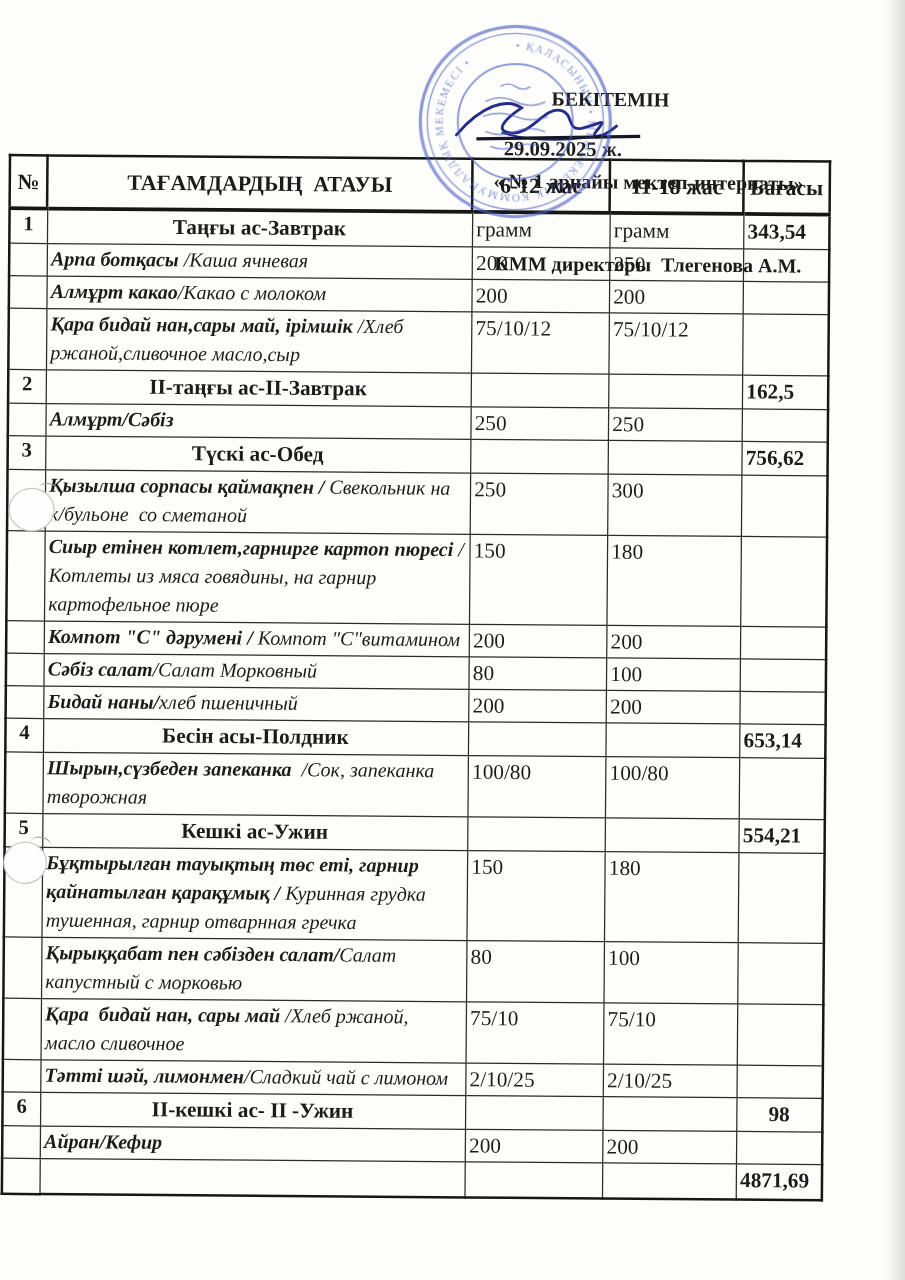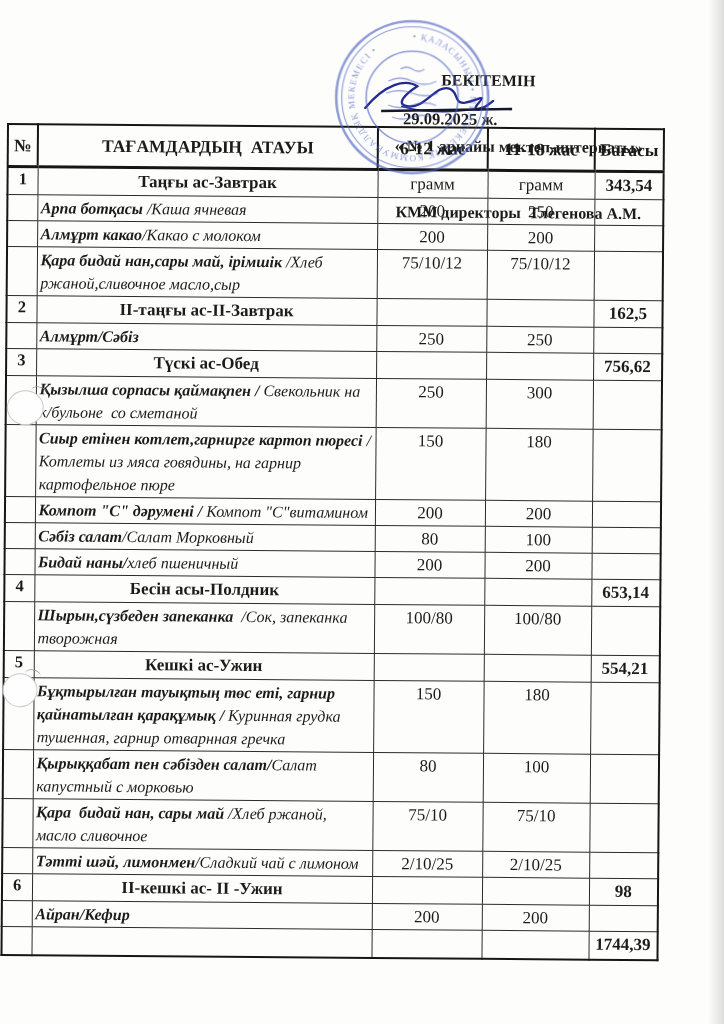--- a/index.html
+++ b/index.html
@@ -25,22 +25,22 @@
     table-layout:fixed;z-index:1;background:transparent;}
   #menu-table th,#menu-table td{border:1.5px solid #2b2b2b;vertical-align:top;padding:1px 3px;}
   #menu-table thead th{border:2px solid #161616;border-bottom-width:3.2px;height:36px;
     vertical-align:middle;font-size:17.5px;font-weight:bold;text-align:center;white-space:pre-wrap;padding:2px;}
   #menu-table{border:2.5px solid #161616;}
   .num-cell{text-align:center;font-weight:bold;font-size:16.5px;}
   .name-cell{line-height:23px;font-size:16px;white-space:pre-wrap;}
   .section-name{text-align:center;font-weight:bold;font-size:17px;line-height:24px;vertical-align:middle;}
   .kk{font-weight:bold;font-style:italic;}
   .ru{font-style:italic;}
-  .gram-cell{text-align:center;font-size:17px;line-height:23px;}
-  .price-cell{text-align:center;font-weight:bold;font-size:17px;padding-right:5px;line-height:23px;}
+  .gram-cell{font-size:17px;line-height:23px;}
+  .price-cell{text-align:left;font-weight:bold;font-size:17px;padding-right:5px;line-height:23px;}
   .price-left{text-align:center;padding-left:5px;}
   .row-section td{height:24px;}
   .row-total td{height:25px;}
   
   .blob{position:absolute;background:#fefefe;border:1px solid #c9c9c9;border-radius:50%;z-index:5;}
   #blob1{left:10px;top:393px;width:35px;height:33px;}
   #blob2{left:8px;top:676px;width:33px;height:32px;}
   .blob:after{content:"";position:absolute;right:-4px;top:-5px;width:16px;height:10px;
     border-top:1.5px solid #9a9a9a;border-radius:50% 50% 0 0;transform:rotate(12deg);}
 </style>
@@ -244,21 +244,21 @@
           <td class="name-cell"><span class="kk">Айран/Кефир</span><span class="ru"></span></td>
           <td class="gram-cell">200</td>
           <td class="gram-cell">200</td>
           <td class="price-cell"></td>
         </tr>
         <tr class="row-total">
           <td class="num-cell"></td>
           <td class="name-cell"></td>
           <td class="gram-cell"></td>
           <td class="gram-cell"></td>
-          <td class="price-cell">1744,39</td>
+          <td class="price-cell">4871,69</td>
         </tr>
       </tbody>
   </table>
 
   <div class="blob" id="blob1"></div>
   <div class="blob" id="blob2"></div>
 </div>
 
 <div id="edge-right"></div>
 

